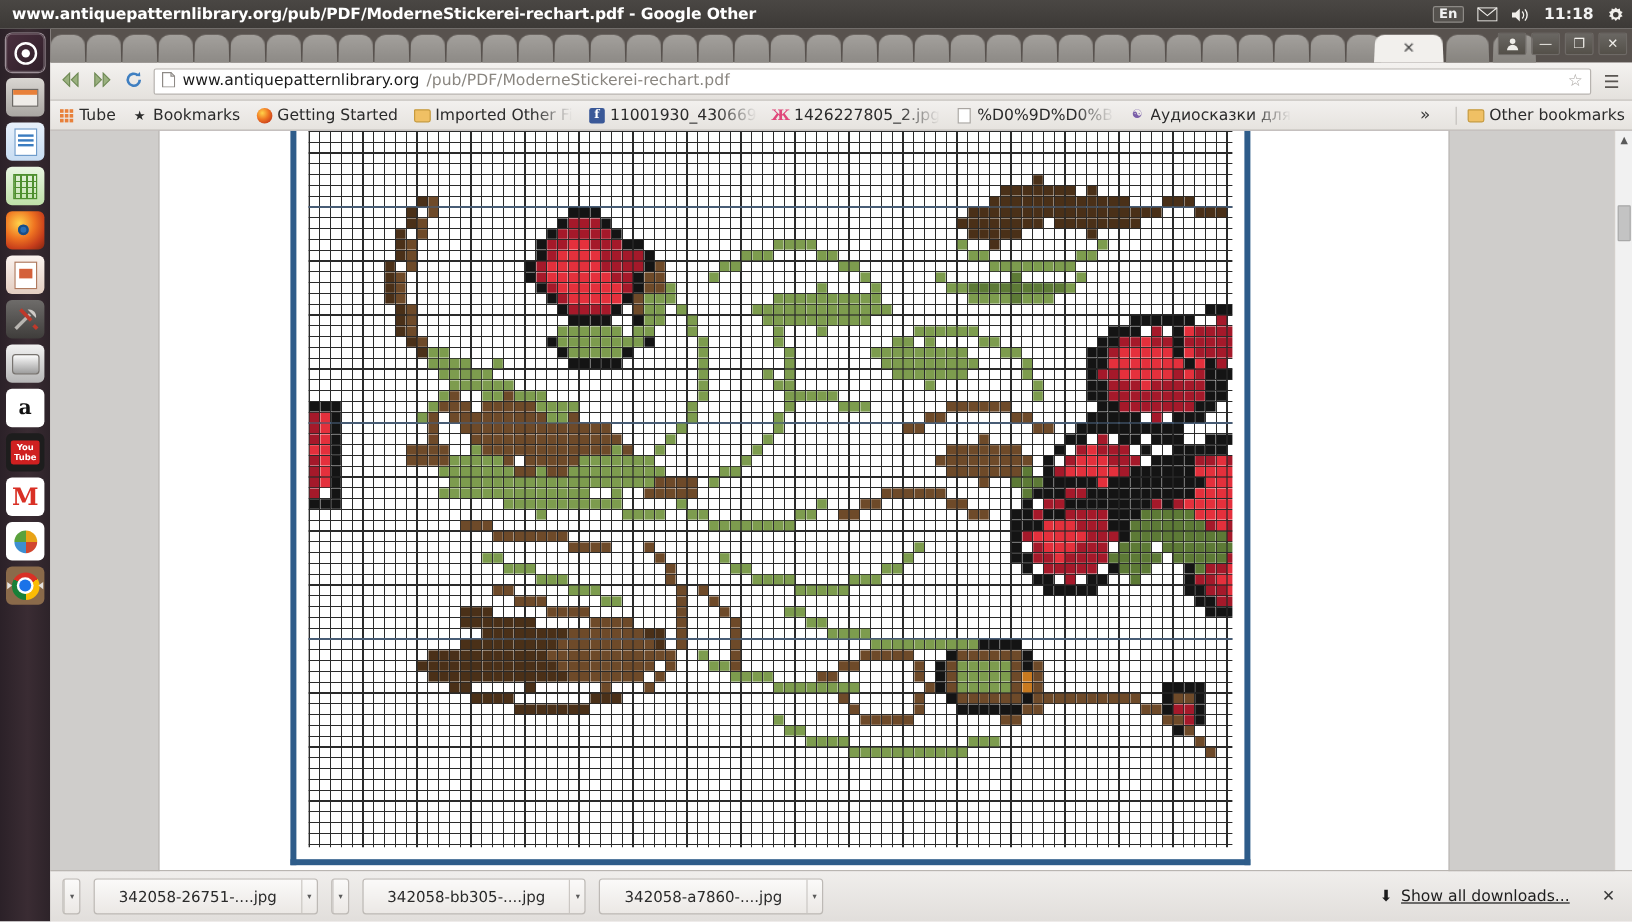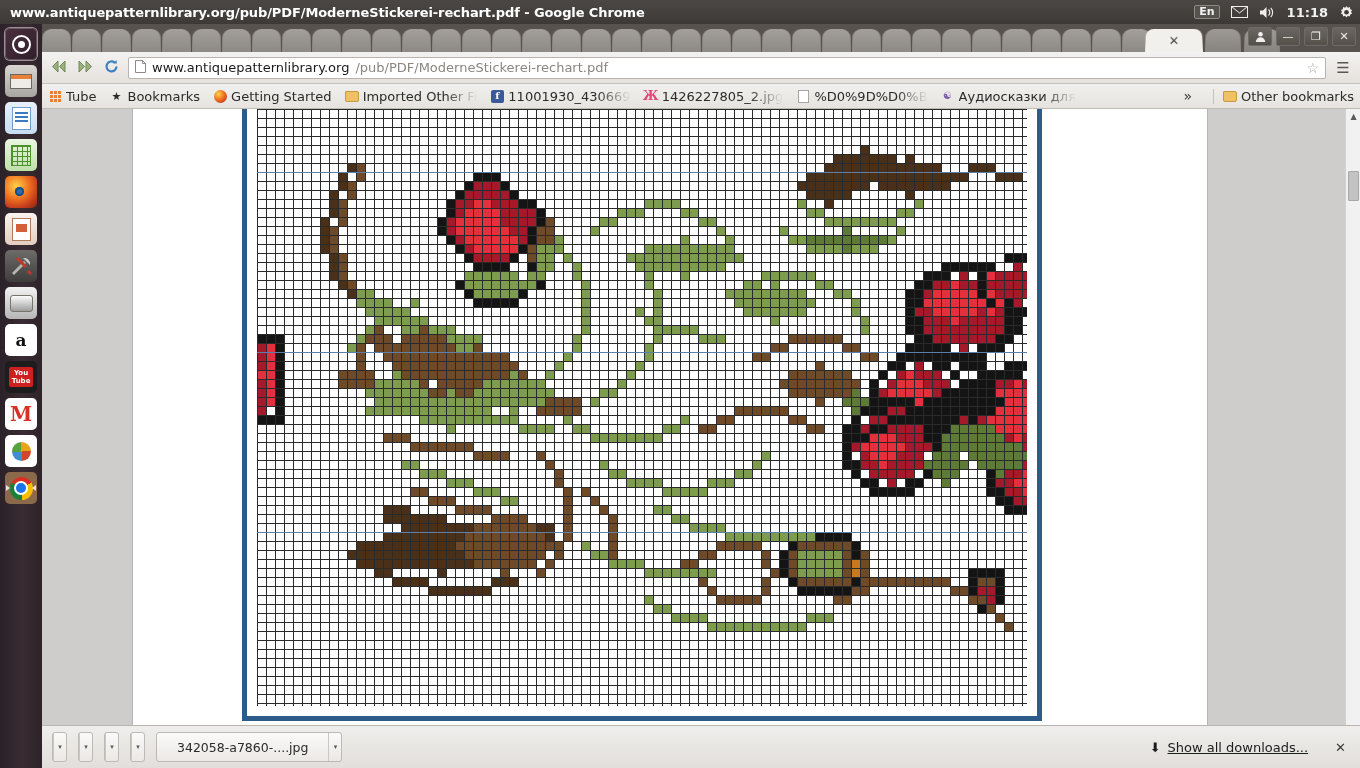--- a/index.html
+++ b/index.html
@@ -214,21 +214,21 @@
   .dl-showall { margin-left:auto; display:flex; align-items:center; gap:7px; font-size:13px; color:#1c1c1c; }
   .dl-showall .lbl { text-decoration:underline; }
   .dl-close { margin-left:16px; margin-right:4px; font-size:13px; color:#3a3a3a; }
 </style>
 </head>
 <body>
 
 <div id="root">
 
   <div class="titlebar">
-    <span class="titlebar-text">www.antiquepatternlibrary.org/pub/PDF/ModerneStickerei-rechart.pdf - Google Chrome</span>
+    <span class="titlebar-text">www.antiquepatternlibrary.org/pub/PDF/ModerneStickerei-rechart.pdf - Google Other</span>
     <div class="tray">
       <span class="tray-item tray-lang">En</span>
       <span class="tray-item">
         <svg width="17" height="12" viewBox="0 0 17 12">
             <rect x="0.5" y="0.5" width="16" height="11" fill="none" stroke="#f0eeea"></rect>
             <path d="M0.5 0.5 L8.5 7 L16.5 0.5" fill="none" stroke="#f0eeea"></path>
           </svg>
       </span>
       <span class="tray-item">
         <svg width="17" height="13" viewBox="0 0 17 13">
@@ -1947,26 +1947,28 @@
         <div class="sb-arrow">▲</div>
         <div class="sb-thumb"></div>
       </div>
     </div>
 
     <div class="shelf">
       <div class="dl">
         <span class="dl-arrow">▾</span>
       </div>
       <div class="dl">
+        <span class="dl-name">342058-26751-....jpg</span>
         <span class="dl-arrow">▾</span>
       </div>
       <div class="dl">
         <span class="dl-arrow">▾</span>
       </div>
       <div class="dl">
+        <span class="dl-name">342058-bb305-....jpg</span>
         <span class="dl-arrow">▾</span>
       </div>
       <div class="dl">
         <span class="dl-name">342058-a7860-....jpg</span>
         <span class="dl-arrow">▾</span>
       </div>
       <div class="dl-showall">
         <span>⬇</span>
         <span class="lbl">Show all downloads...</span>
       </div>

